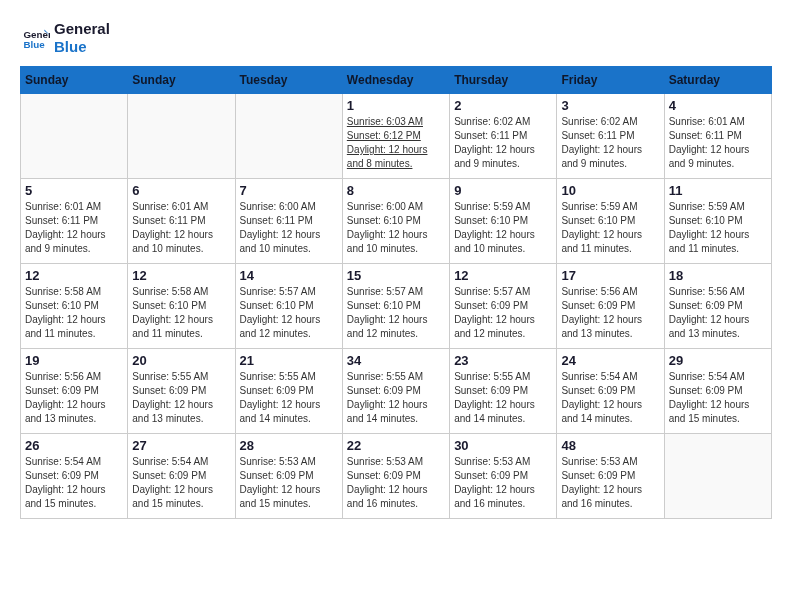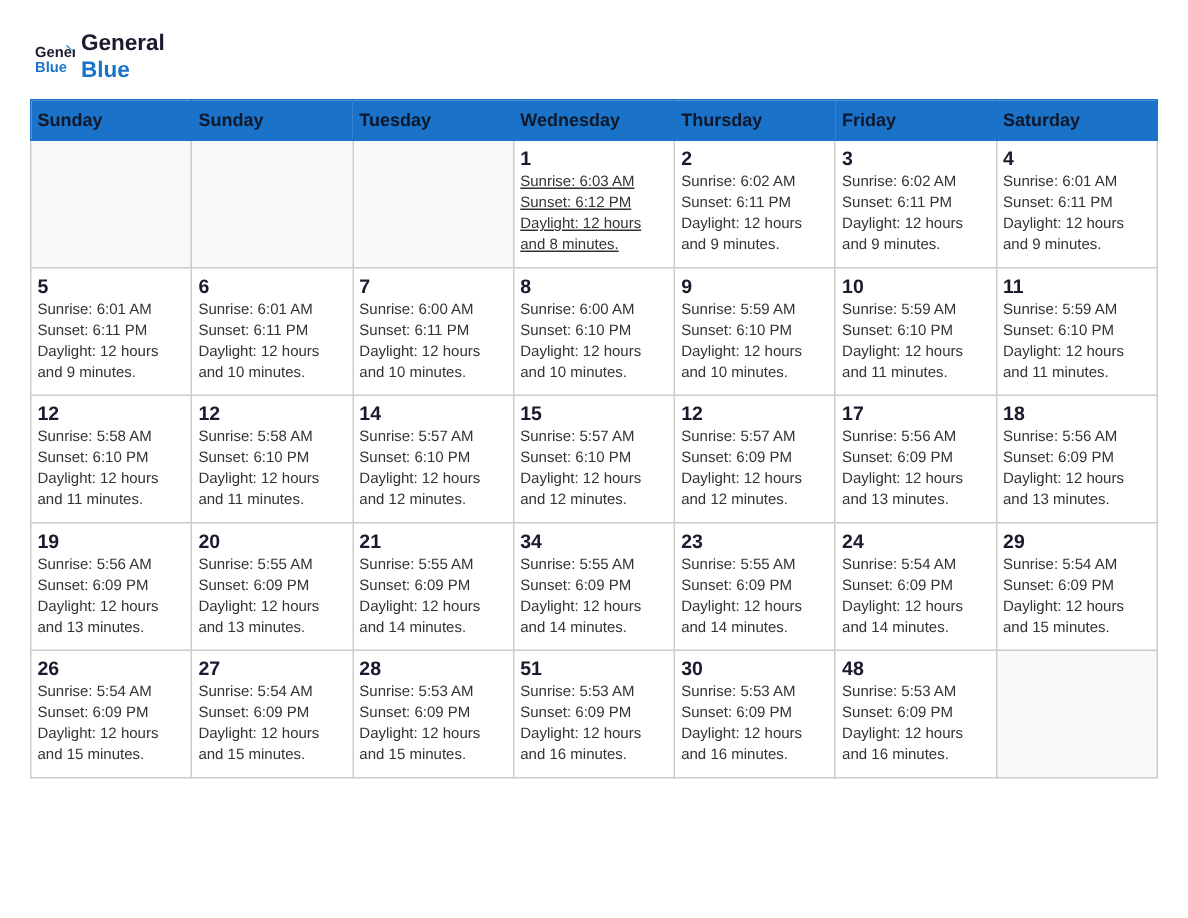--- a/index.html
+++ b/index.html
@@ -285,21 +285,21 @@
 Sunset: 6:09 PM
 Daylight: 12 hours and 15 minutes.</div>
         </td>
         <td>
           <div class="day-num">28</div>
           <div class="day-info" style="white-space: pre-line;">Sunrise: 5:53 AM
 Sunset: 6:09 PM
 Daylight: 12 hours and 15 minutes.</div>
         </td>
         <td>
-          <div class="day-num">51</div>
+          <div class="day-num">22</div>
           <div class="day-info" style="white-space: pre-line;">Sunrise: 5:53 AM
 Sunset: 6:09 PM
 Daylight: 12 hours and 16 minutes.</div>
         </td>
         <td>
           <div class="day-num">30</div>
           <div class="day-info" style="white-space: pre-line;">Sunrise: 5:53 AM
 Sunset: 6:09 PM
 Daylight: 12 hours and 16 minutes.</div>
         </td>

